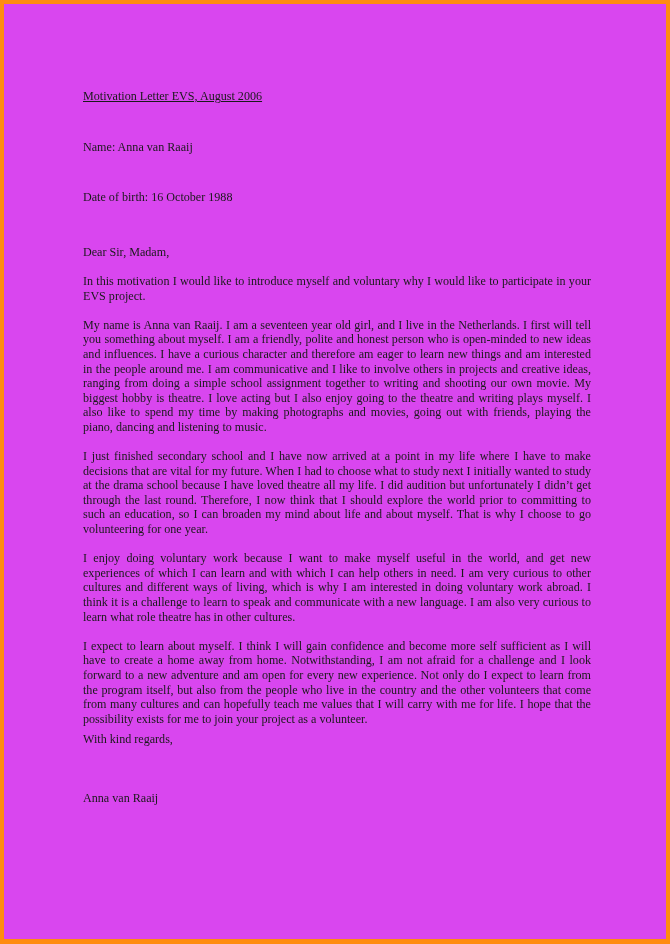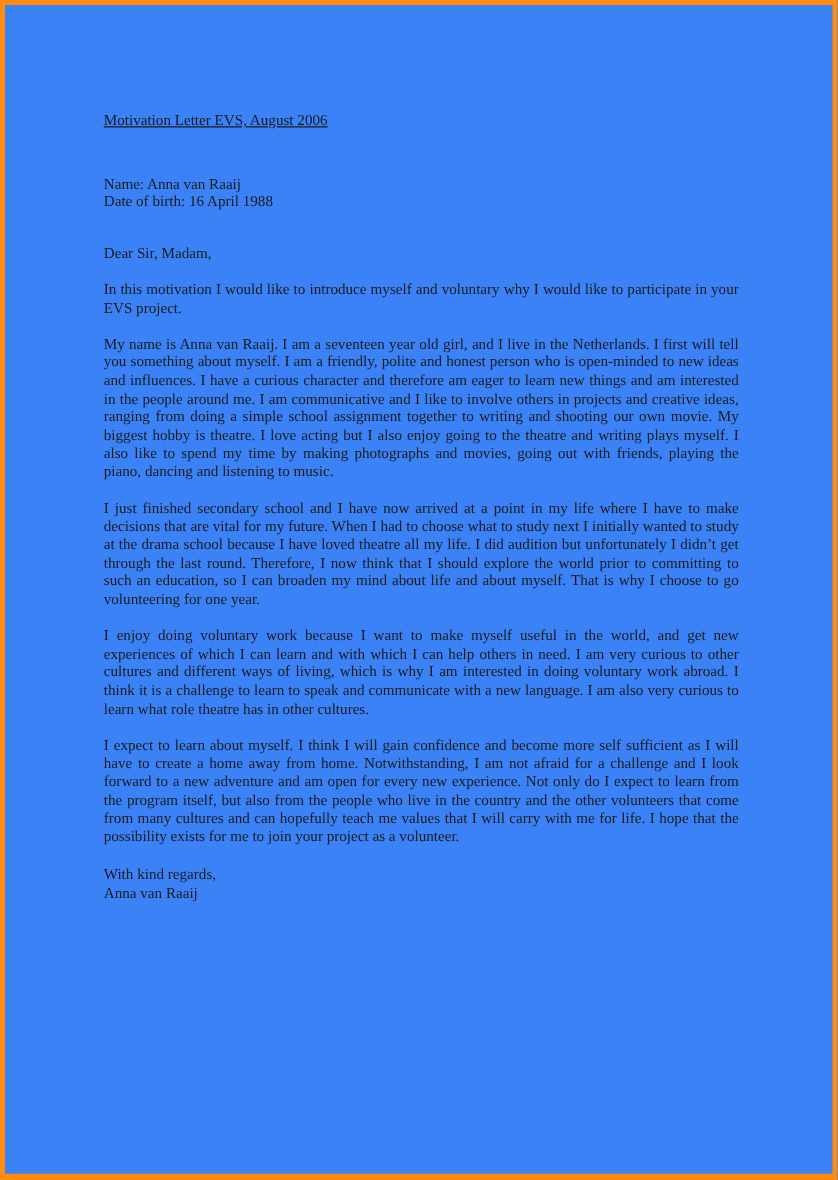--- a/index.html
+++ b/index.html
@@ -7,53 +7,53 @@
       width: 670px; height: 944px;
       background: #ff8c0f;
       position: relative;
       overflow: hidden;
       font-family: "Liberation Serif", "DejaVu Serif", serif;
       color: #1a1a1a;
     }
     .page {
       position: absolute;
       left: 4px; top: 4px; right: 4px; bottom: 5px;
-      background: #3b82f6;
+      background: #d946ef;
     }
     .content {
       position: absolute;
       left: 79px; top: 85px;
       width: 508px;
       font-size: 12.1px;
       line-height: 14.6px;
     }
     .title {
       text-decoration: underline;
       margin: 0;
     }
     .info { margin-top: 36px; }
-    .info div { white-space: nowrap; }
-    .salutation { margin-top: 26px; }
+    .info div { white-space: nowrap; margin-top: 36px; }
+    .salutation { margin-top: 40px; }
     p {
       margin: 14.6px 0 0 0;
       text-align: justify;
     }
-    .closing-signoff { margin-top: 16px; }
-    .signature { }
+    .closing-signoff { margin-top: 6px; }
+    .signature { margin-top: 44px; }
   </style>
 </head>
 <body>
 
 <div class="page">
   <div class="content">
     <div class="title">Motivation Letter EVS, August 2006</div>
 
     <div class="info">
       <div>Name: Anna van Raaij</div>
-      <div>Date of birth: 16 April 1988</div>
+      <div>Date of birth: 16 October 1988</div>
     </div>
 
     <div class="salutation">Dear Sir, Madam,</div>
 
     <p>In this motivation I would like to introduce myself and voluntary why I would like to participate in your EVS project.</p>
     <p>My name is Anna van Raaij. I am a seventeen year old girl, and I live in the Netherlands. I first will tell you something about myself. I am a friendly, polite and honest person who is open-minded to new ideas and influences. I have a curious character and therefore am eager to learn new things and am interested in the people around me. I am communicative and I like to involve others in projects and creative ideas, ranging from doing a simple school assignment together to writing and shooting our own movie. My biggest hobby is theatre. I love acting but I also enjoy going to the theatre and writing plays myself. I also like to spend my time by making photographs and movies, going out with friends, playing the piano, dancing and listening to music.</p>
     <p>I just finished secondary school and I have now arrived at a point in my life where I have to make decisions that are vital for my future. When I had to choose what to study next I initially wanted to study at the drama school because I have loved theatre all my life. I did audition but unfortunately I didn’t get through the last round. Therefore, I now think that I should explore the world prior to committing to such an education, so I can broaden my mind about life and about myself. That is why I choose to go volunteering for one year.</p>
     <p>I enjoy doing voluntary work because I want to make myself useful in the world, and get new experiences of which I can learn and with which I can help others in need. I am very curious to other cultures and different ways of living, which is why I am interested in doing voluntary work abroad. I think it is a challenge to learn to speak and communicate with a new language. I am also very curious to learn what role theatre has in other cultures.</p>
     <p>I expect to learn about myself. I think I will gain confidence and become more self sufficient as I will have to create a home away from home. Notwithstanding, I am not afraid for a challenge and I look forward to a new adventure and am open for every new experience. Not only do I expect to learn from the program itself, but also from the people who live in the country and the other volunteers that come from many cultures and can hopefully teach me values that I will carry with me for life. I hope that the possibility exists for me to join your project as a volunteer.</p>
 

